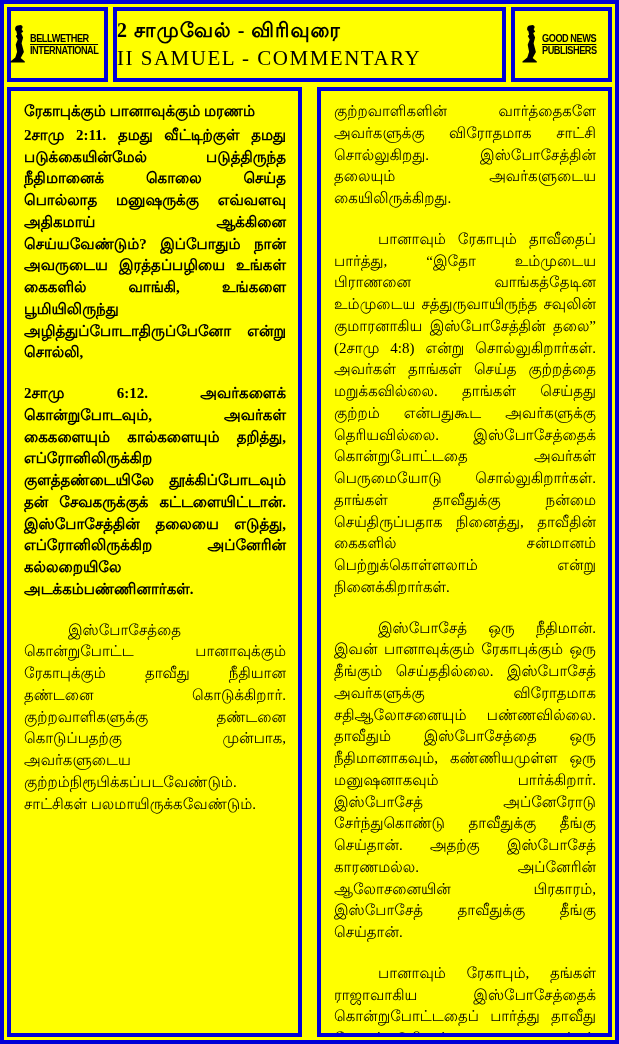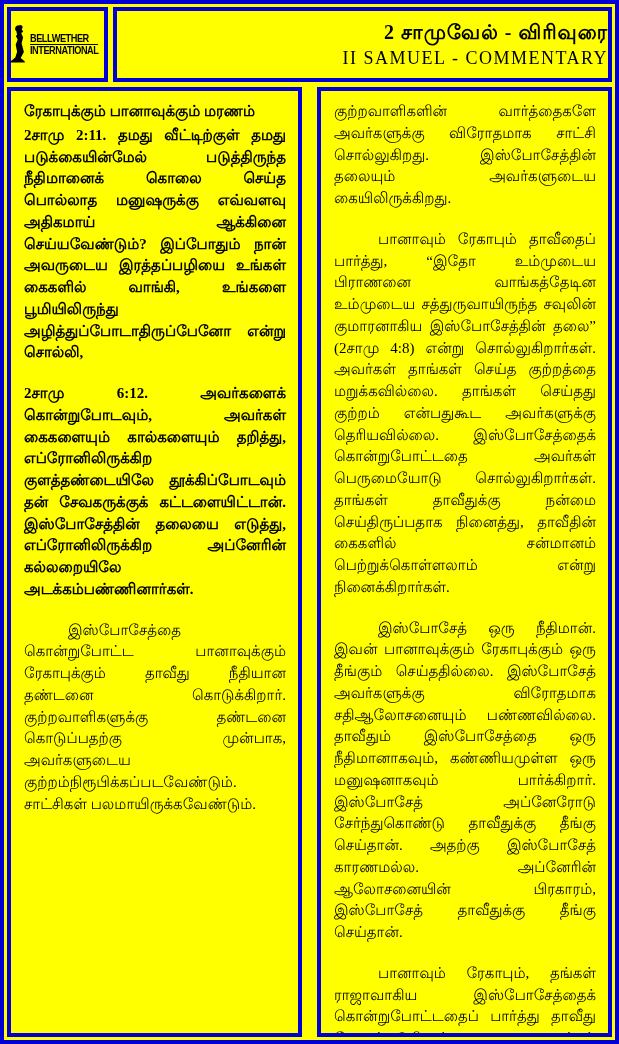--- a/index.html
+++ b/index.html
@@ -9,23 +9,23 @@
     display:flex;flex-direction:column;gap:5px;
     font-family:"Liberation Serif","DejaVu Serif",serif;color:#000;
   }
   .header-row{display:flex;gap:5px;height:75px;flex:none;}
   .box{background:#FFFF00;border:4px solid #0101D6;box-sizing:border-box;}
   .logo-box{width:101px;display:flex;align-items:center;justify-content:center;gap:3px;padding:2px;}
   .statue{flex:none;display:flex;align-items:center;}
   .logo-text{display:flex;flex-direction:column;line-height:1.1;}
   .logo-line1{font-family:"Liberation Sans","DejaVu Sans",sans-serif;font-weight:700;font-size:10px;letter-spacing:-0.5px;border-bottom:1.5px solid #000;transform:scaleX(.92);transform-origin:left;white-space:nowrap;}
   .logo-line2{font-family:"Liberation Sans","DejaVu Sans",sans-serif;font-weight:700;font-size:10px;letter-spacing:-0.5px;transform:scaleX(.92);transform-origin:left;white-space:nowrap;}
-  .title-box{flex:1;display:flex;flex-direction:column;align-items:flex-end;justify-content:center;gap:2px;}
+  .title-box{flex:1;display:flex;flex-direction:column;align-items:flex-start;justify-content:center;gap:2px;}
   .title-ta{font-weight:700;font-size:20px;letter-spacing:1px;}
-  .title-en{font-size:18px;letter-spacing:1.5px;}
+  .title-en{font-size:21px;letter-spacing:1.5px;}
   .body-row{flex:1;display:flex;gap:15px;min-height:0;}
   .col{flex:1;padding:10px 12px 10px 13px;overflow:hidden;}
   .col p{margin:0 0 19px 0;text-align:justify;font-size:15px;line-height:1.45;}
   .left-col .verse, .left-col .heading, .left-col .ref{font-weight:700;}
   .heading{margin-bottom:2px !important;}
   .ref{margin-bottom:40px !important;text-align:left !important;}
   .indent{text-indent:44px;}
   .commentary{font-weight:400;}
 </style>
 </head>
@@ -45,20 +45,31 @@
         <span class="logo-line1">BELLWETHER</span>
         <span class="logo-line2">INTERNATIONAL</span>
       </span>
     </div>
 
     <div class="box title-box">
       <div class="title-ta">2 சாமுவேல் - விரிவுரை</div>
       <div class="title-en">II SAMUEL - COMMENTARY</div>
     </div>
 
+    <div class="box logo-box">
+      <span class="statue">
+        <svg width="17" height="40" viewBox="0 0 17 40" xmlns="http://www.w3.org/2000/svg">
+          <path fill="#000" d="M10.5 0c1.2 0 2.1 1 2.1 2.2 0 .8-.4 1.5-1 1.9l1.6 2.6-2 1.2 1.9 4.6-1.5 5.8 2.3 8.6-3.2 6.1 3.9 3.2c.6.5.3 1.4-.5 1.4H1.2c-.8 0-1.1-.9-.5-1.4l4.6-3.6 1.8-5.9-1.4-7 2-5.2-1.9-3.6 1.3-1.1-.8-3.9c-.7-.4-1.2-1.1-1.2-2C5.1 1.6 6.3.4 7.8.4z"></path>
+        </svg>
+      </span>
+      <span class="logo-text">
+        <span class="logo-line1">GOOD NEWS</span>
+        <span class="logo-line2">PUBLISHERS</span>
+      </span>
+    </div>
 
   </div>
 
   <div class="body-row">
 
     <div class="box col left-col">
       <p class="heading">ரேகாபுக்கும் பானாவுக்கும் மரணம்</p>
       <p class="verse">2சாமு 2:11. தமது வீட்டிற்குள் தமது படுக்கையின்மேல் படுத்திருந்த நீதிமானைக் கொலை செய்த பொல்லாத மனுஷருக்கு எவ்வளவு அதிகமாய் ஆக்கினை செய்யவேண்டும்? இப்போதும் நான் அவருடைய இரத்தப்பழியை உங்கள் கைகளில் வாங்கி, உங்களை பூமியிலிருந்து அழித்துப்போடாதிருப்பேனோ என்று சொல்லி,</p>
       <p class="verse">2சாமு 6:12. அவர்களைக் கொன்றுபோடவும், அவர்கள் கைகளையும் கால்களையும் தறித்து, எப்ரோனிலிருக்கிற குளத்தண்டையிலே தூக்கிப்போடவும் தன் சேவகருக்குக் கட்டளையிட்டான். இஸ்போசேத்தின் தலையை எடுத்து, எப்ரோனிலிருக்கிற அப்னேரின் கல்லறையிலே அடக்கம்பண்ணினார்கள்.</p>
       <p class="commentary indent">இஸ்போசேத்தை கொன்றுபோட்ட பானாவுக்கும் ரேகாபுக்கும் தாவீது நீதியான தண்டனை கொடுக்கிறார். குற்றவாளிகளுக்கு தண்டனை கொடுப்பதற்கு முன்பாக, அவர்களுடைய குற்றம்நிரூபிக்கப்படவேண்டும். சாட்சிகள் பலமாயிருக்கவேண்டும்.</p>

